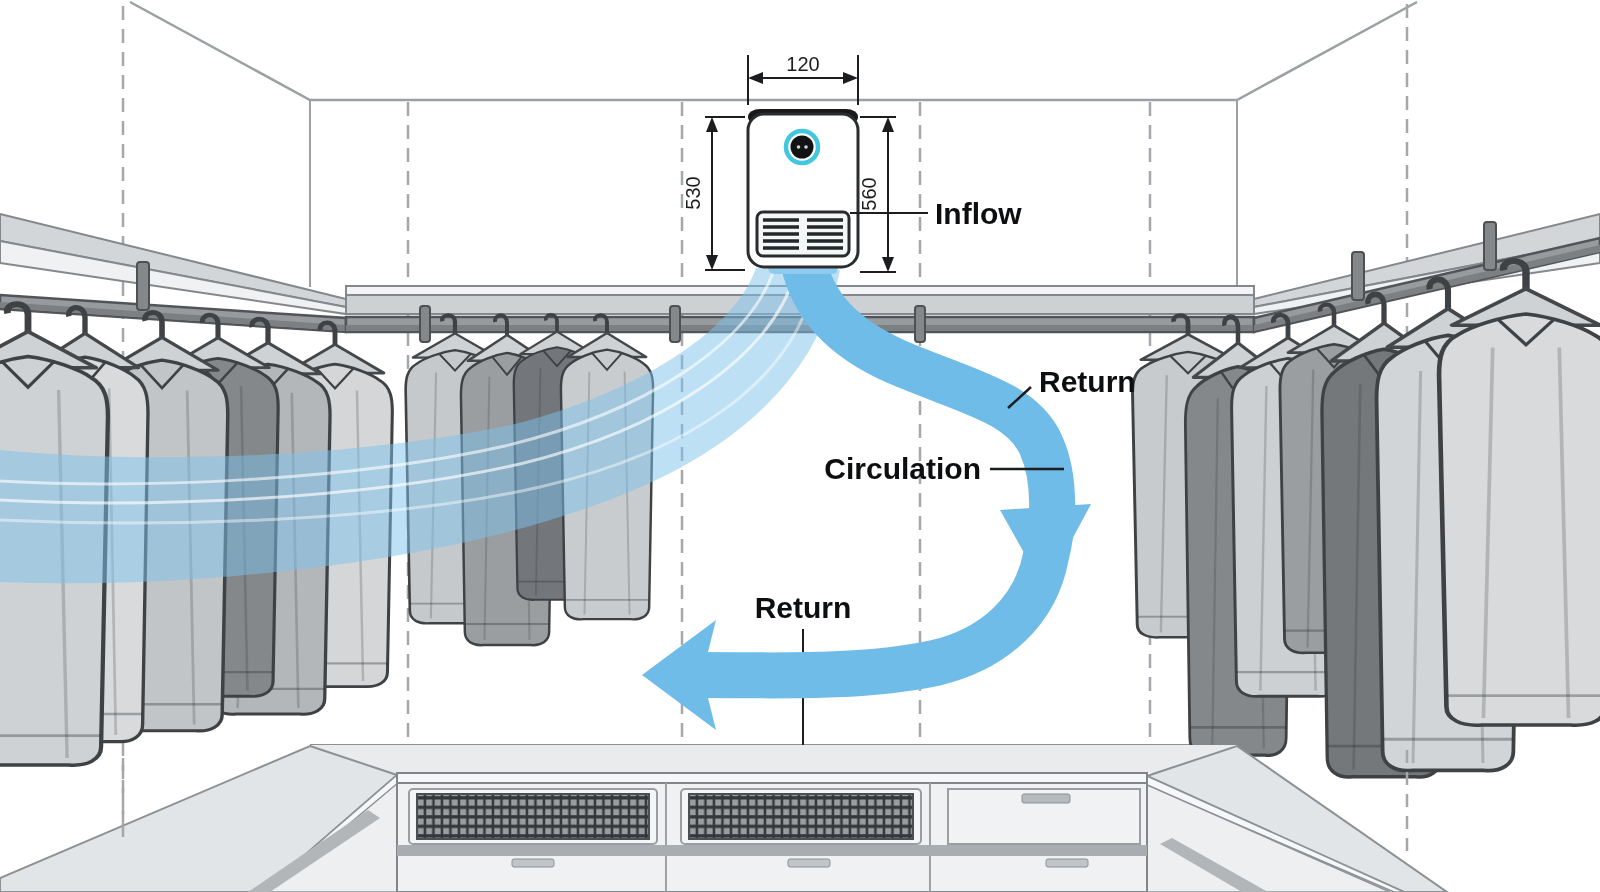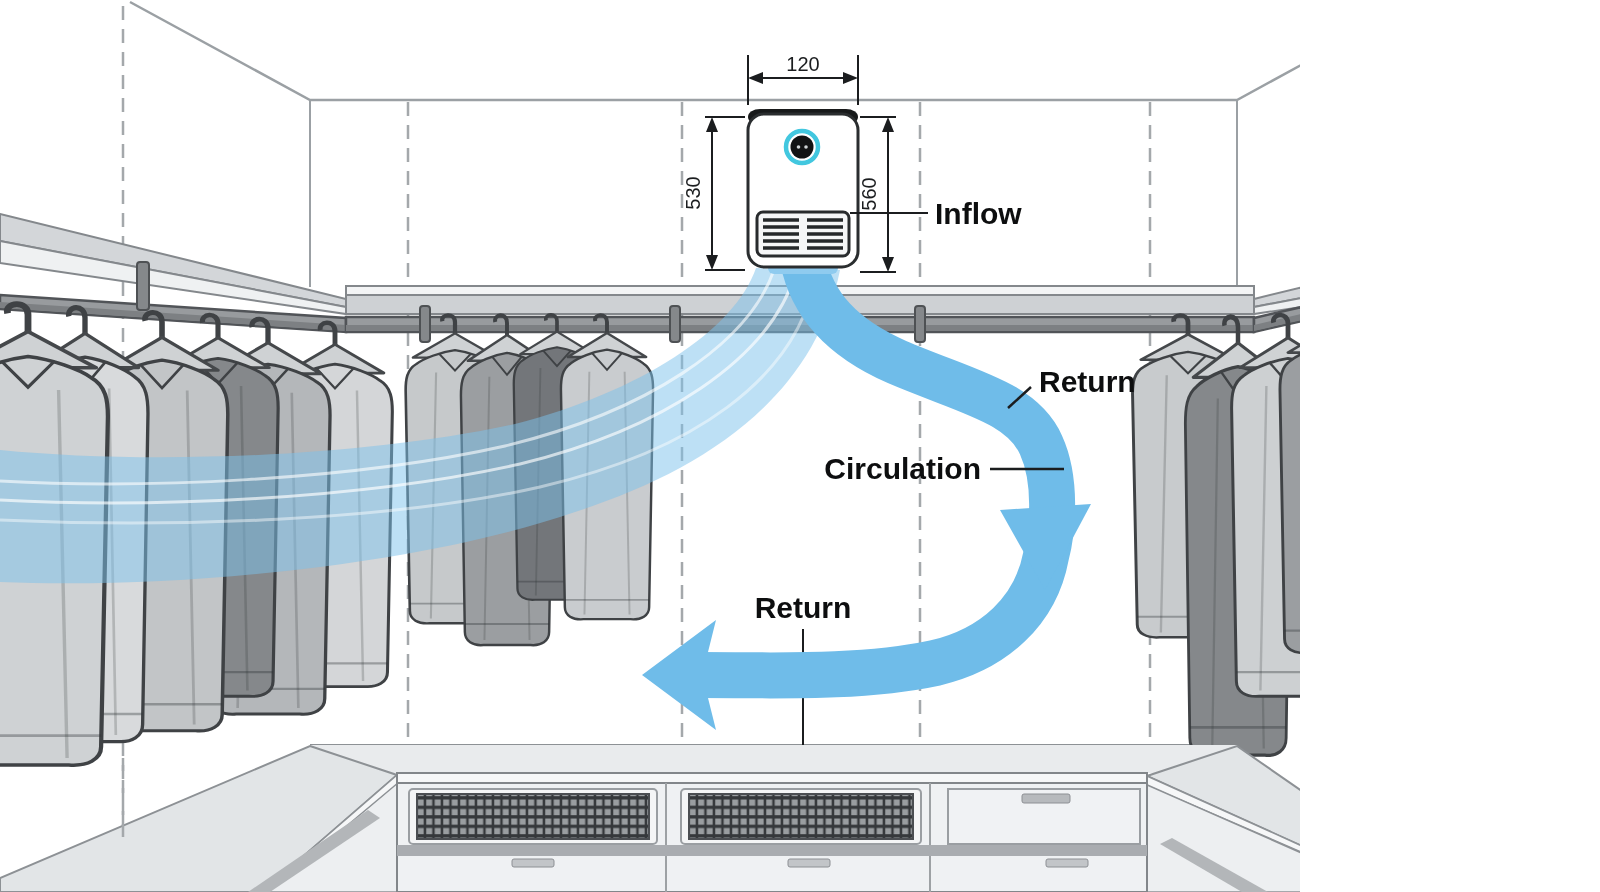--- a/index.html
+++ b/index.html
@@ -1,16 +1,16 @@
 <!DOCTYPE html>
 <html><head>
 <meta charset="utf-8">
 <style>
   html,body{margin:0;padding:0;background:#ffffff;}
-  .stage{position:relative;width:1300px;height:892px;overflow:hidden;background:#ffffff;
+  .stage{position:relative;width:1600px;height:892px;overflow:hidden;background:#ffffff;
          font-family:"Liberation Sans",sans-serif;}
   svg{display:block;}
   text{font-family:"Liberation Sans",sans-serif;}
   .dim-num{font-size:20px;fill:#1b1d1f;}
   .big-label{font-size:30px;font-weight:700;fill:#0d0e0f;}
 </style>
 </head>
 <body>
 
 <div class="stage">

